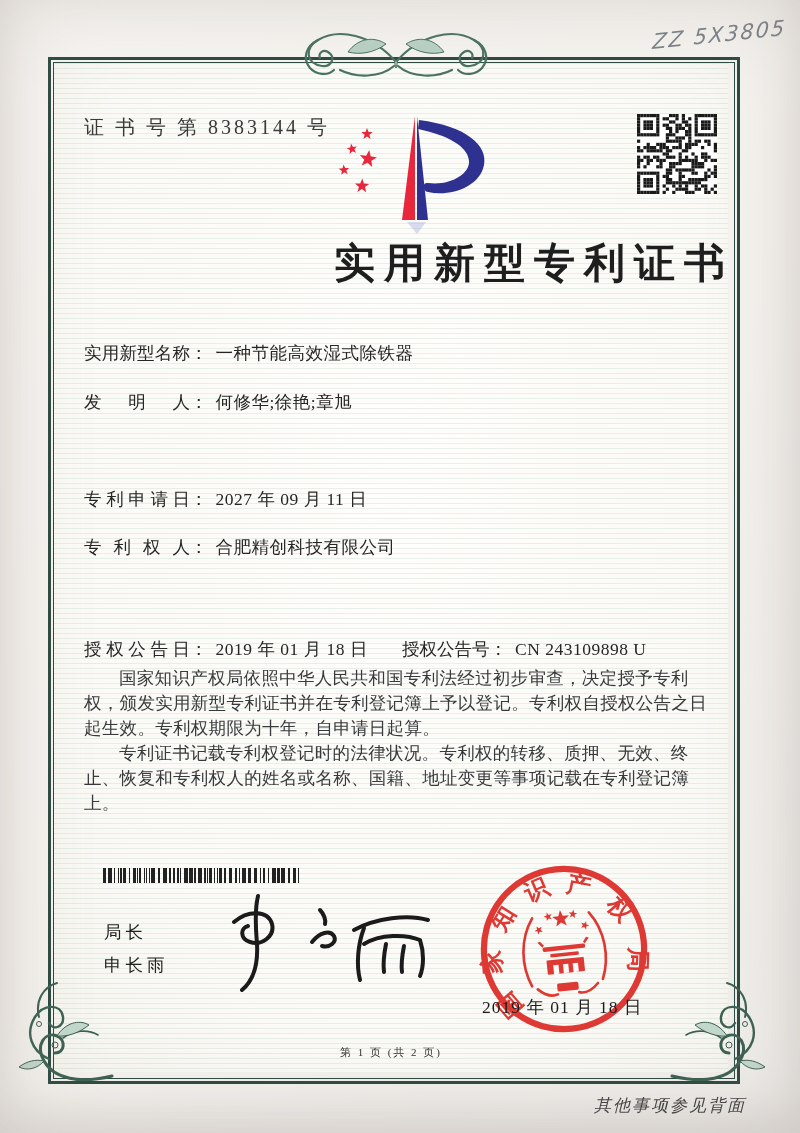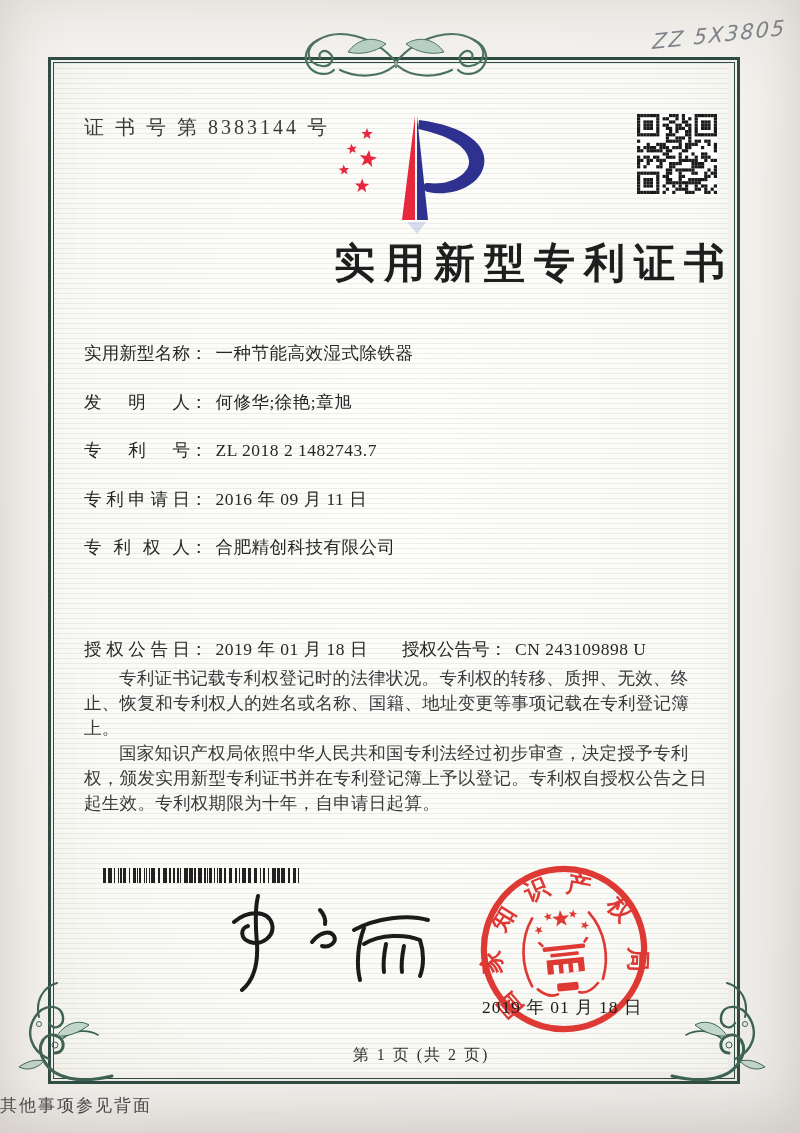--- a/index.html
+++ b/index.html
@@ -41,23 +41,23 @@
     line-height:25px;color:#38393b;}
   .body-text p{margin:0;text-indent:2em;letter-spacing:.3px;}
   
   .barcode{position:absolute;left:103px;top:868px;}
   .director{position:absolute;left:104px;top:916px;font-family:"Liberation Sans","DejaVu Sans",sans-serif;
     font-size:17.5px;color:#222;letter-spacing:4px;line-height:33px;}
   .signature{position:absolute;left:212px;top:882px;}
   .seal{position:absolute;left:475px;top:860px;opacity:.93;}
   .sealdate{position:absolute;left:482px;top:995px;font-size:17.5px;color:#1d1d1d;letter-spacing:1px;}
   .pageinfo{position:absolute;left:48px;top:1045px;width:686px;text-align:center;
-    font-size:16px;color:#333;letter-spacing:2px;margin-left:30px;}
-  .backnote{position:absolute;left:0;top:1094px;width:746px;text-align:left;
-    font-size:17px;color:#3c3d3f;letter-spacing:2px;}
+    font-size:11px;color:#333;letter-spacing:2px;}
+  .backnote{position:absolute;left:0;top:1094px;width:746px;text-align:right;
+    font-size:17px;color:#3c3d3f;letter-spacing:2px;font-style:italic;}
 </style>
 </head>
 <body>
 
 <div class="photo">
 
   <div class="frame">
     <div class="inner-line"></div>
   </div>
   <div class="guilloche"></div>
@@ -446,39 +446,36 @@
     </svg>
 
   <div class="title">实用新型专利证书</div>
 
   <div class="frow" style="top:340px">
     <span class="flabel">实用新型名称</span><span class="fcolon">：</span><span class="fvalue">一种节能高效湿式除铁器</span>
   </div>
   <div class="frow" style="top:389px">
     <span class="flabel">发明人</span><span class="fcolon">：</span><span class="fvalue">何修华;徐艳;章旭</span>
   </div>
-  <div class="frow" style="top:437px">
-    <span class="flabel">专利号</span><span class="fcolon">：</span><span class="fvalue">ZL 2018 2 1482743.7</span>
-  </div>
   <div class="frow" style="top:486px">
-    <span class="flabel">专利申请日</span><span class="fcolon">：</span><span class="fvalue">2016 年 09 月 11 日</span>
+    <span class="flabel">专利申请日</span><span class="fcolon">：</span><span class="fvalue">2027 年 09 月 11 日</span>
   </div>
   <div class="frow" style="top:534px">
     <span class="flabel">专利权人</span><span class="fcolon">：</span><span class="fvalue">合肥精创科技有限公司</span>
   </div>
   <div class="frow" style="top:636px">
     <span class="flabel">授权公告日</span><span class="fcolon">：</span><span class="fvalue">2019 年 01 月 18 日</span>
     <span class="grant2">
       <span class="flabel2">授权公告号</span><span class="fcolon">：</span><span class="fvalue">CN 243109898 U</span>
     </span>
   </div>
 
   <div class="body-text">
+    <p>国家知识产权局依照中华人民共和国专利法经过初步审查，决定授予专利权，颁发实用新型专利证书并在专利登记簿上予以登记。专利权自授权公告之日起生效。专利权期限为十年，自申请日起算。</p>
     <p>专利证书记载专利权登记时的法律状况。专利权的转移、质押、无效、终止、恢复和专利权人的姓名或名称、国籍、地址变更等事项记载在专利登记簿上。</p>
-    <p>国家知识产权局依照中华人民共和国专利法经过初步审查，决定授予专利权，颁发实用新型专利证书并在专利登记簿上予以登记。专利权自授权公告之日起生效。专利权期限为十年，自申请日起算。</p>
   </div>
 
   <svg class="barcode" id="barcode" width="198" height="15" viewBox="0 0 198 15">
       <rect x="0" y="0" width="3" height="15" fill="#222"></rect>
       <rect x="5" y="0" width="4" height="15" fill="#222"></rect>
       <rect x="11" y="0" width="1" height="15" fill="#222"></rect>
       <rect x="15" y="0" width="1" height="15" fill="#222"></rect>
       <rect x="17" y="0" width="2" height="15" fill="#222"></rect>
       <rect x="20" y="0" width="3" height="15" fill="#222"></rect>
       <rect x="26" y="0" width="1" height="15" fill="#222"></rect>
@@ -516,20 +513,24 @@
       <rect x="160" y="0" width="2" height="15" fill="#222"></rect>
       <rect x="165" y="0" width="1" height="15" fill="#222"></rect>
       <rect x="169" y="0" width="4" height="15" fill="#222"></rect>
       <rect x="174" y="0" width="3" height="15" fill="#222"></rect>
       <rect x="178" y="0" width="4" height="15" fill="#222"></rect>
       <rect x="185" y="0" width="2" height="15" fill="#222"></rect>
       <rect x="190" y="0" width="3" height="15" fill="#222"></rect>
       <rect x="195" y="0" width="1" height="15" fill="#222"></rect>
     </svg>
 
+  <div class="director">
+    <div>局长</div>
+    <div>申长雨</div>
+  </div>
 
   <svg class="signature" width="235" height="118" viewBox="0 0 235 118">
     <g stroke="#1b1b1b" stroke-width="4" fill="none" stroke-linecap="round" stroke-linejoin="round">
       <path d="M46,14 C42,30 44,48 45,62 C46,80 42,98 30,108"></path>
       <path d="M22,40 C36,28 56,28 60,42 C63,54 50,64 38,60 C28,57 28,46 36,44"></path>
       <path d="M100,60 C108,50 118,48 122,54 C125,60 118,66 110,64"></path>
       <path d="M108,28 C112,32 114,38 113,42"></path>
       <path d="M142,48 C164,36 196,32 216,38"></path>
       <path d="M152,46 C146,62 144,82 148,98"></path>
       <path d="M152,62 C168,52 194,52 208,58 C212,70 212,84 208,94"></path>

